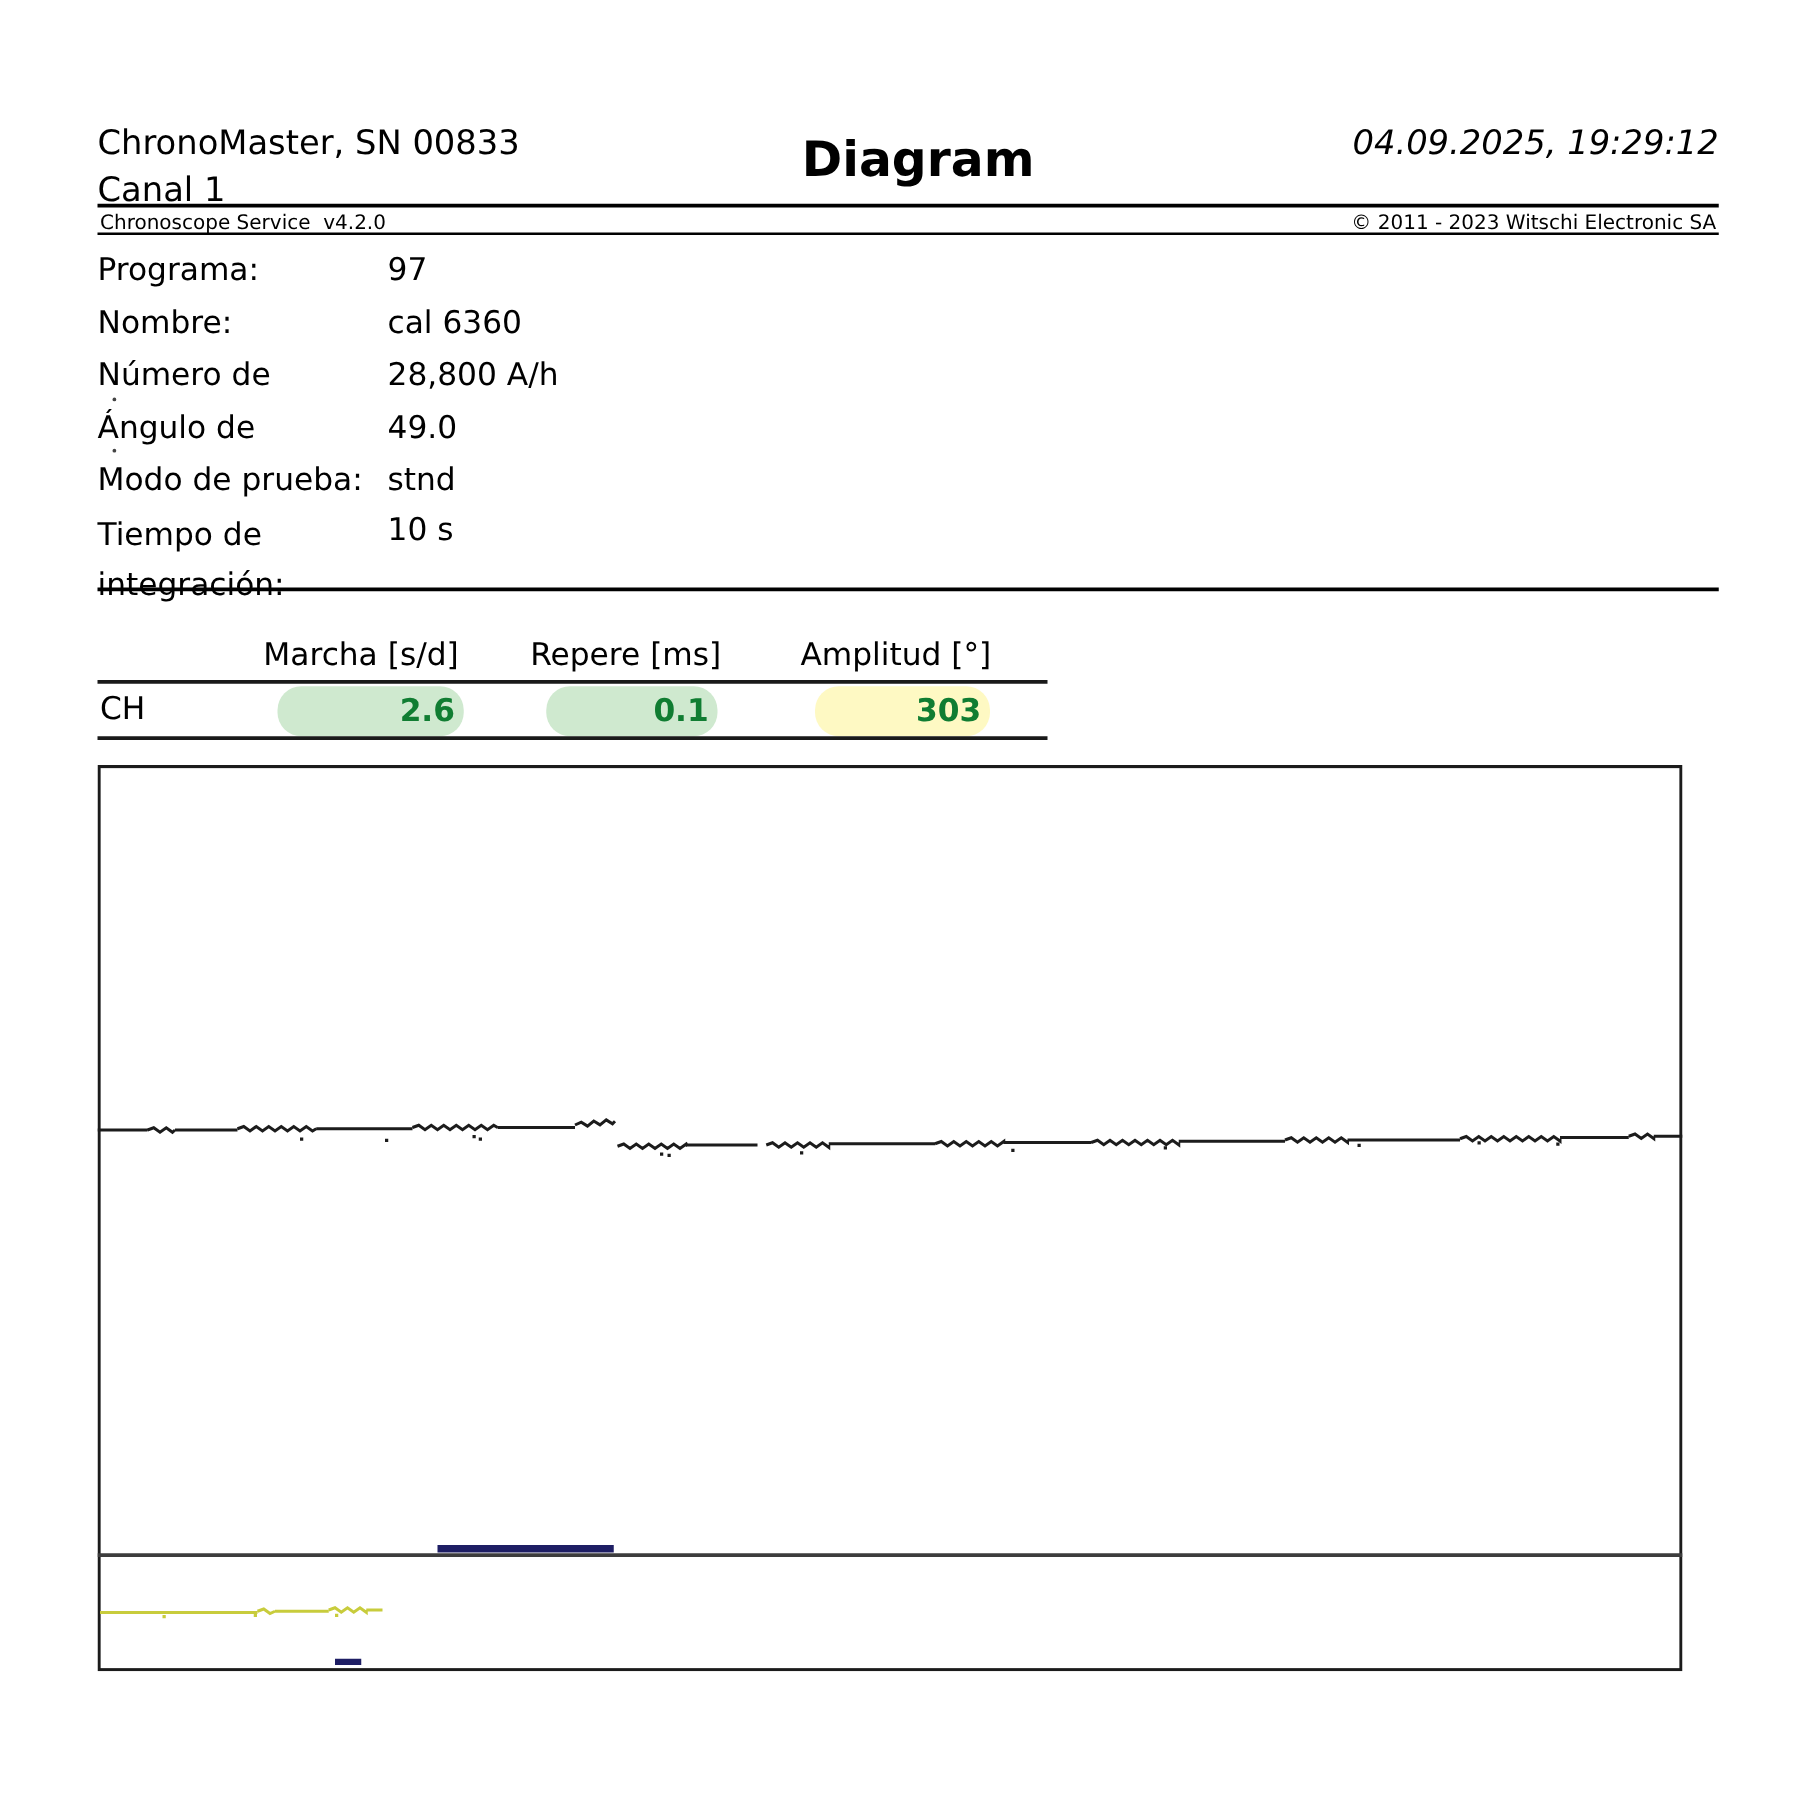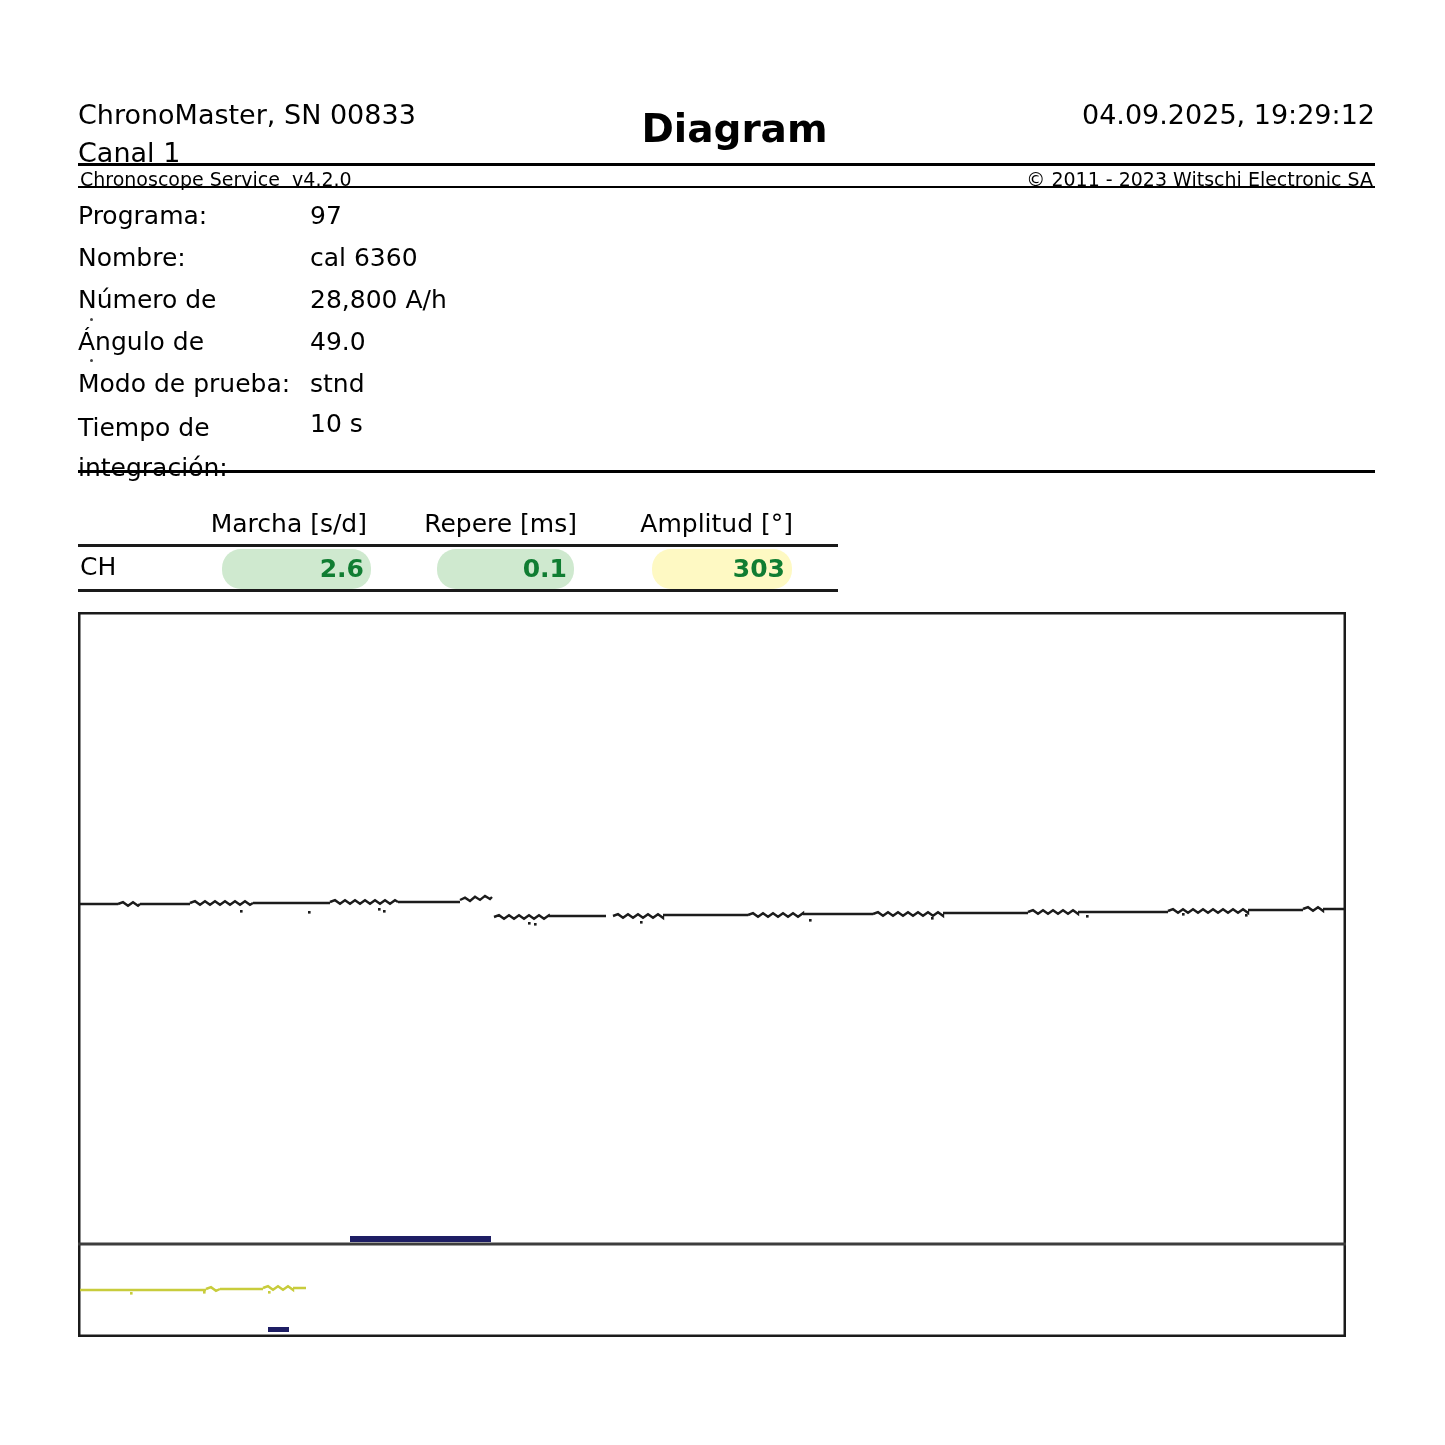--- a/index.html
+++ b/index.html
@@ -1,23 +1,23 @@
 <!DOCTYPE html>
 <html><head>
 <meta charset="utf-8">
 <style>
   html,body{margin:0;padding:0;background:#fff;}
   .page{position:relative;width:1445px;height:1445px;background:#ffffff;
         font-family:"DejaVu Sans",sans-serif;color:#000;overflow:hidden;}
   .abs{position:absolute;}
   .t27{font-size:27px;line-height:1.15;text-align:right;}
   .t25{font-size:25px;line-height:1.15;}
-  .t15{font-size:19px;line-height:1.1;}
+  .t15{font-size:16px;line-height:1.1;}
   .title{font-size:39px;font-weight:bold;line-height:1.1;text-align:center;padding-left:24px;}
-  .right{text-align:right;}
+  .right{text-align:right;font-style:italic;}
   .rule{background:#000;}
   .param-label{white-space:pre-line;line-height:40px;}
   .hdr-cell{width:200px;text-align:right;font-size:25px;}
   .val-cell{height:40px;line-height:40px;text-align:right;padding-right:7px;
             font-size:25px;font-weight:bold;border-radius:19px;}
   .dot-artifact{width:3px;height:3px;background:#444;border-radius:50%;}
   svg{display:block;}
 </style>
 </head>
 <body>

